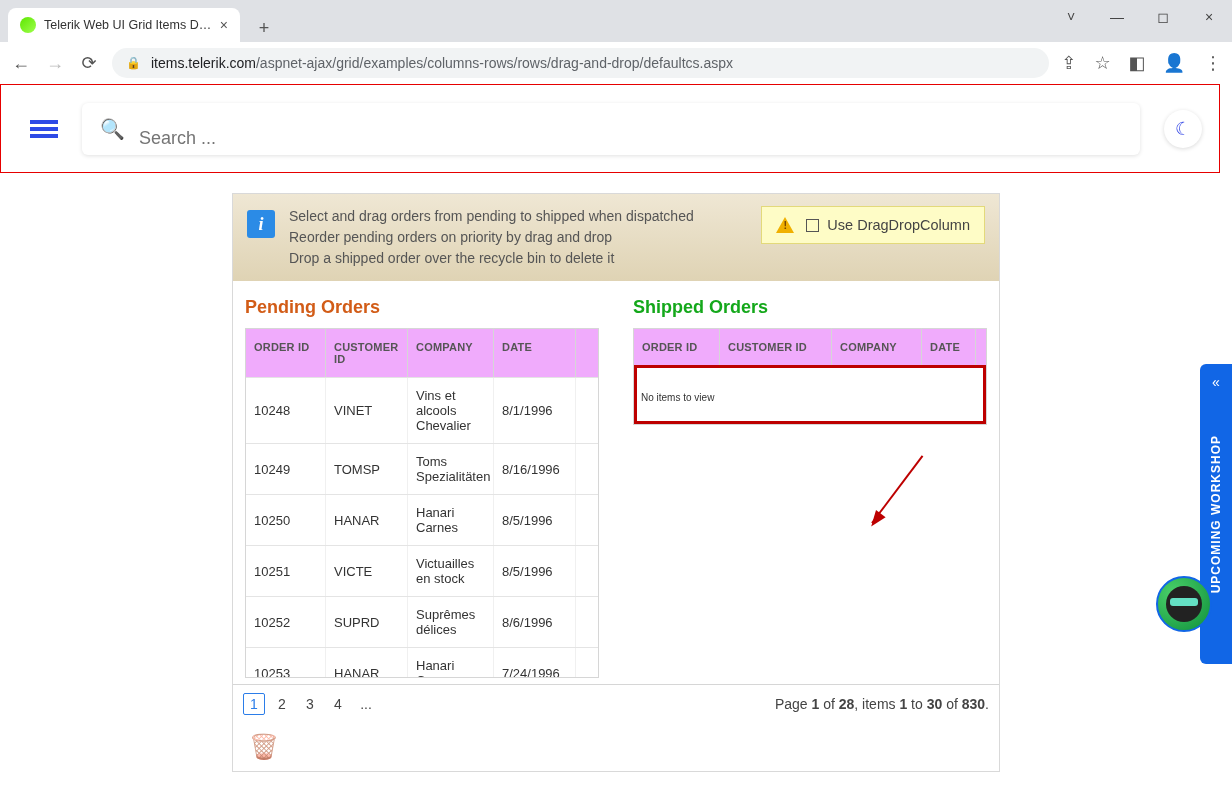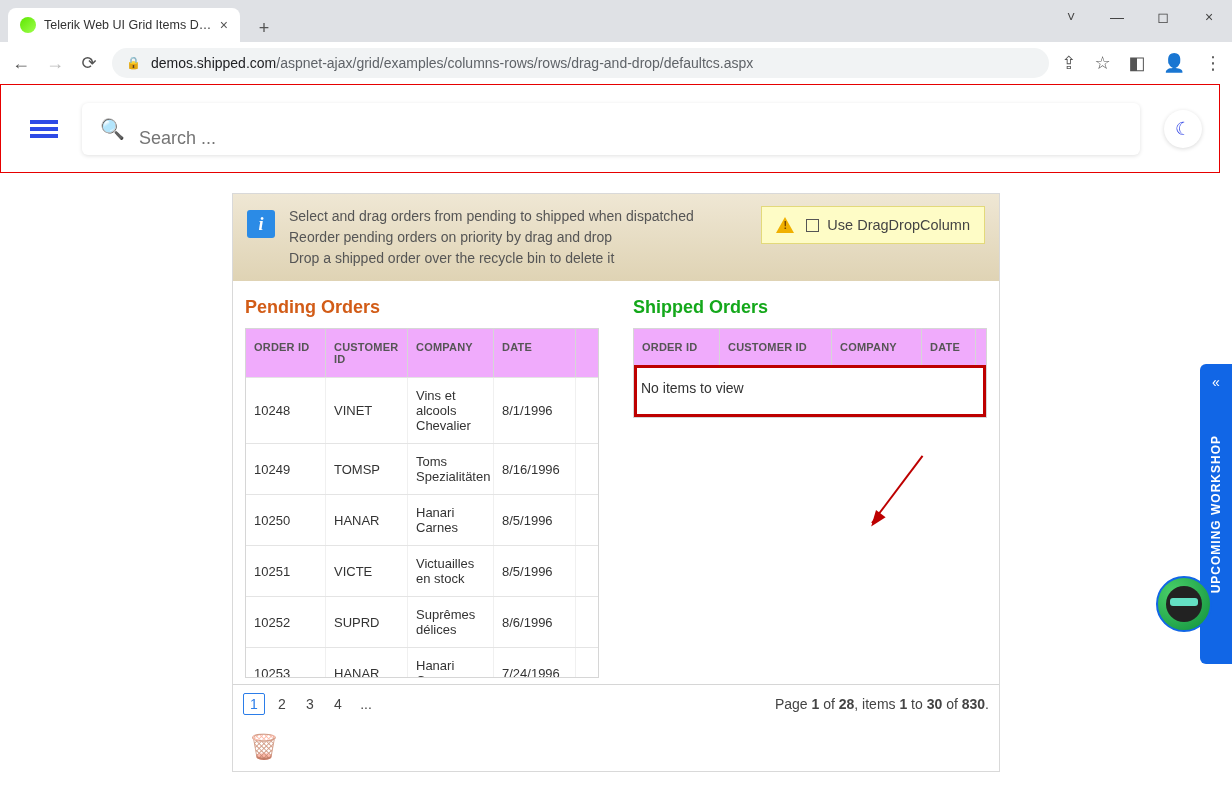--- a/index.html
+++ b/index.html
@@ -65,21 +65,21 @@
   .grid-row .cell { padding:10px 8px; border-right:1px solid #f0f0f0; display:flex; align-items:center; }
   .pending .c-order { width:80px; }
   .pending .c-cust { width:82px; }
   .pending .c-comp { width:86px; }
   .pending .c-date { width:82px; }
   .shipped .c-order { width:86px; }
   .shipped .c-cust { width:112px; }
   .shipped .c-comp { width:90px; }
   .shipped .c-date { width:54px; }
 
-  .shipped .grid-body-empty { border:3px solid #bd0000; padding:12px 4px 18px; font-size:14px; }
+  .shipped .grid-body-empty { border:3px solid #bd0000; padding:24px 4px 18px; font-size:10px; }
 
   ::-webkit-scrollbar { width:14px; }
   ::-webkit-scrollbar-track { background:#f1f1f1; }
   ::-webkit-scrollbar-thumb { background:#c2c2c2; border-radius:2px; }
 
   .pager { display:flex; align-items:center; gap:6px; padding:8px 10px; border-top:1px solid #d6d6d6; font-size:14px; color:#444; }
   .pager .pg { width:22px; height:22px; display:flex; align-items:center; justify-content:center; cursor:pointer; }
   .pager .pg.active { border:1.5px solid #2b7de9; color:#2b7de9; border-radius:2px; }
   .pager .summary { margin-left:auto; font-size:14px; }
 
@@ -116,21 +116,21 @@
     <div class="win-btn">—</div>
     <div class="win-btn">◻</div>
     <div class="win-btn">×</div>
   </div>
   <div class="addr-bar">
     <span class="nav-btn">←</span>
     <span class="nav-btn disabled">→</span>
     <span class="nav-btn">⟳</span>
     <div class="url-box">
       <span class="lock-icon">🔒</span>
-      <span class="url-text"><span class="host">demos.shipped.com</span><span class="path">/aspnet-ajax/grid/examples/columns-rows/rows/drag-and-drop/defaultcs.aspx</span></span>
+      <span class="url-text"><span class="host">items.telerik.com</span><span class="path">/aspnet-ajax/grid/examples/columns-rows/rows/drag-and-drop/defaultcs.aspx</span></span>
     </div>
     <div class="toolbar-icons">
       <span>⇪</span>
       <span>☆</span>
       <span>◧</span>
       <span>👤</span>
       <span>⋮</span>
     </div>
   </div>
 </div>

